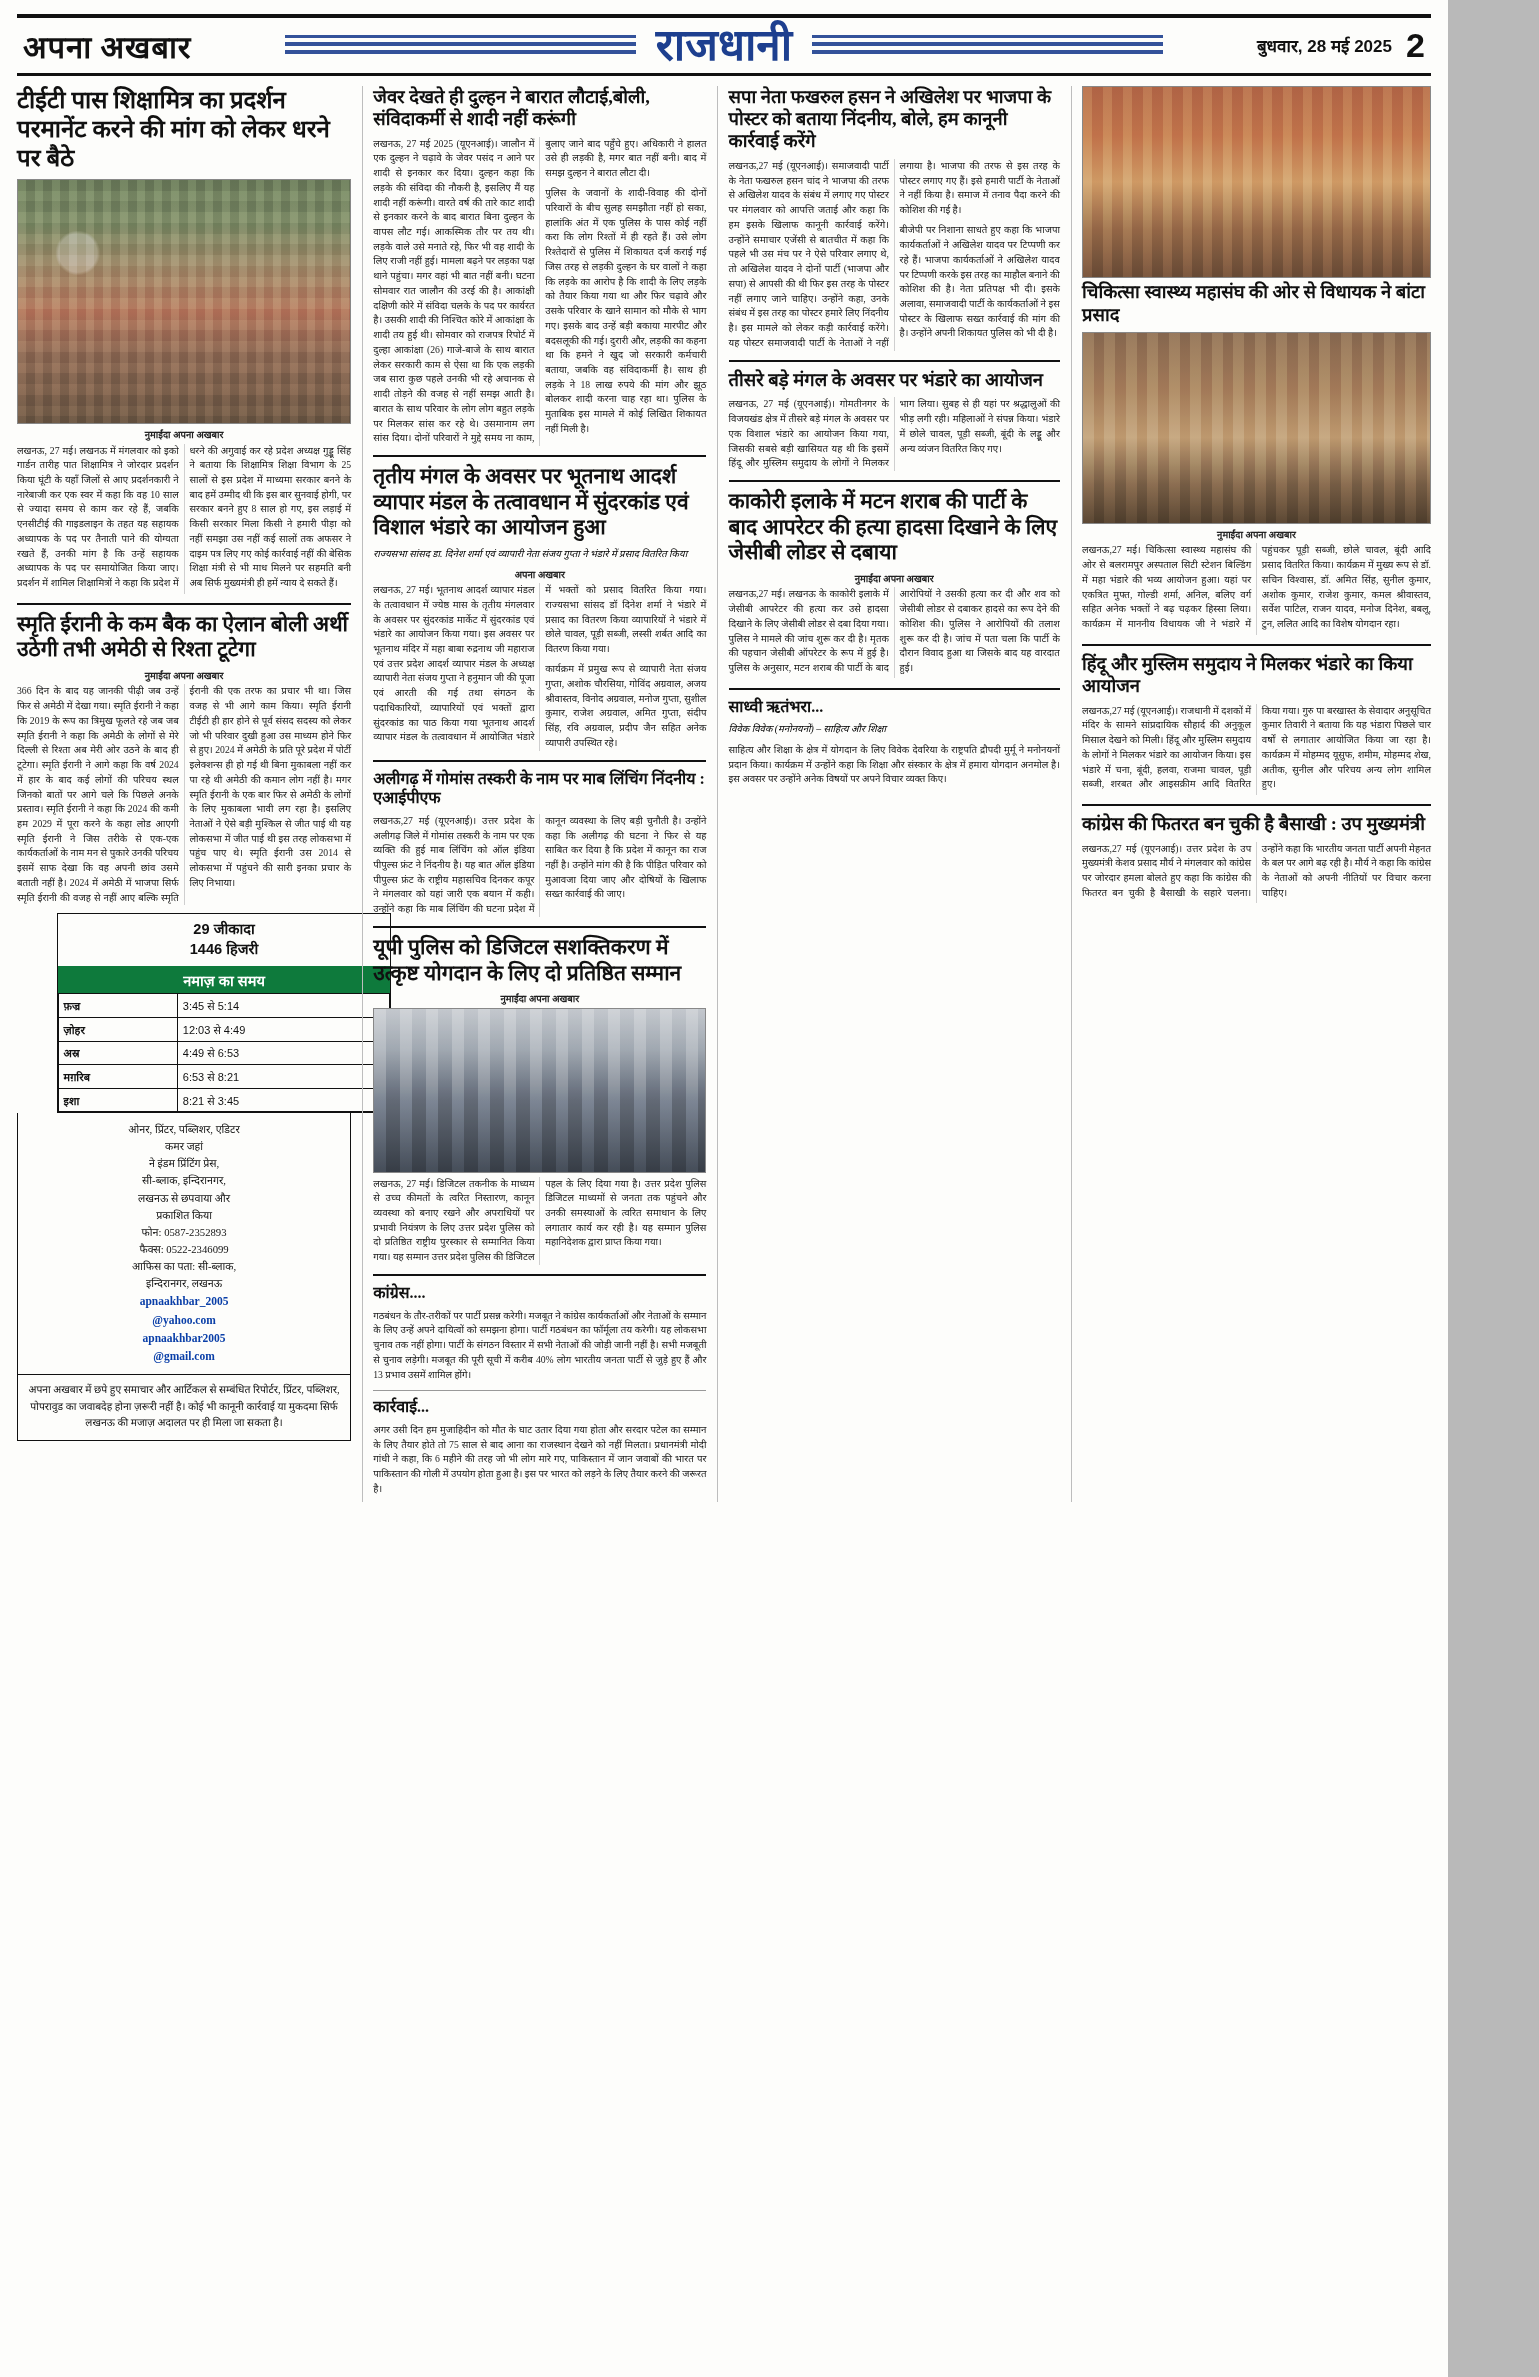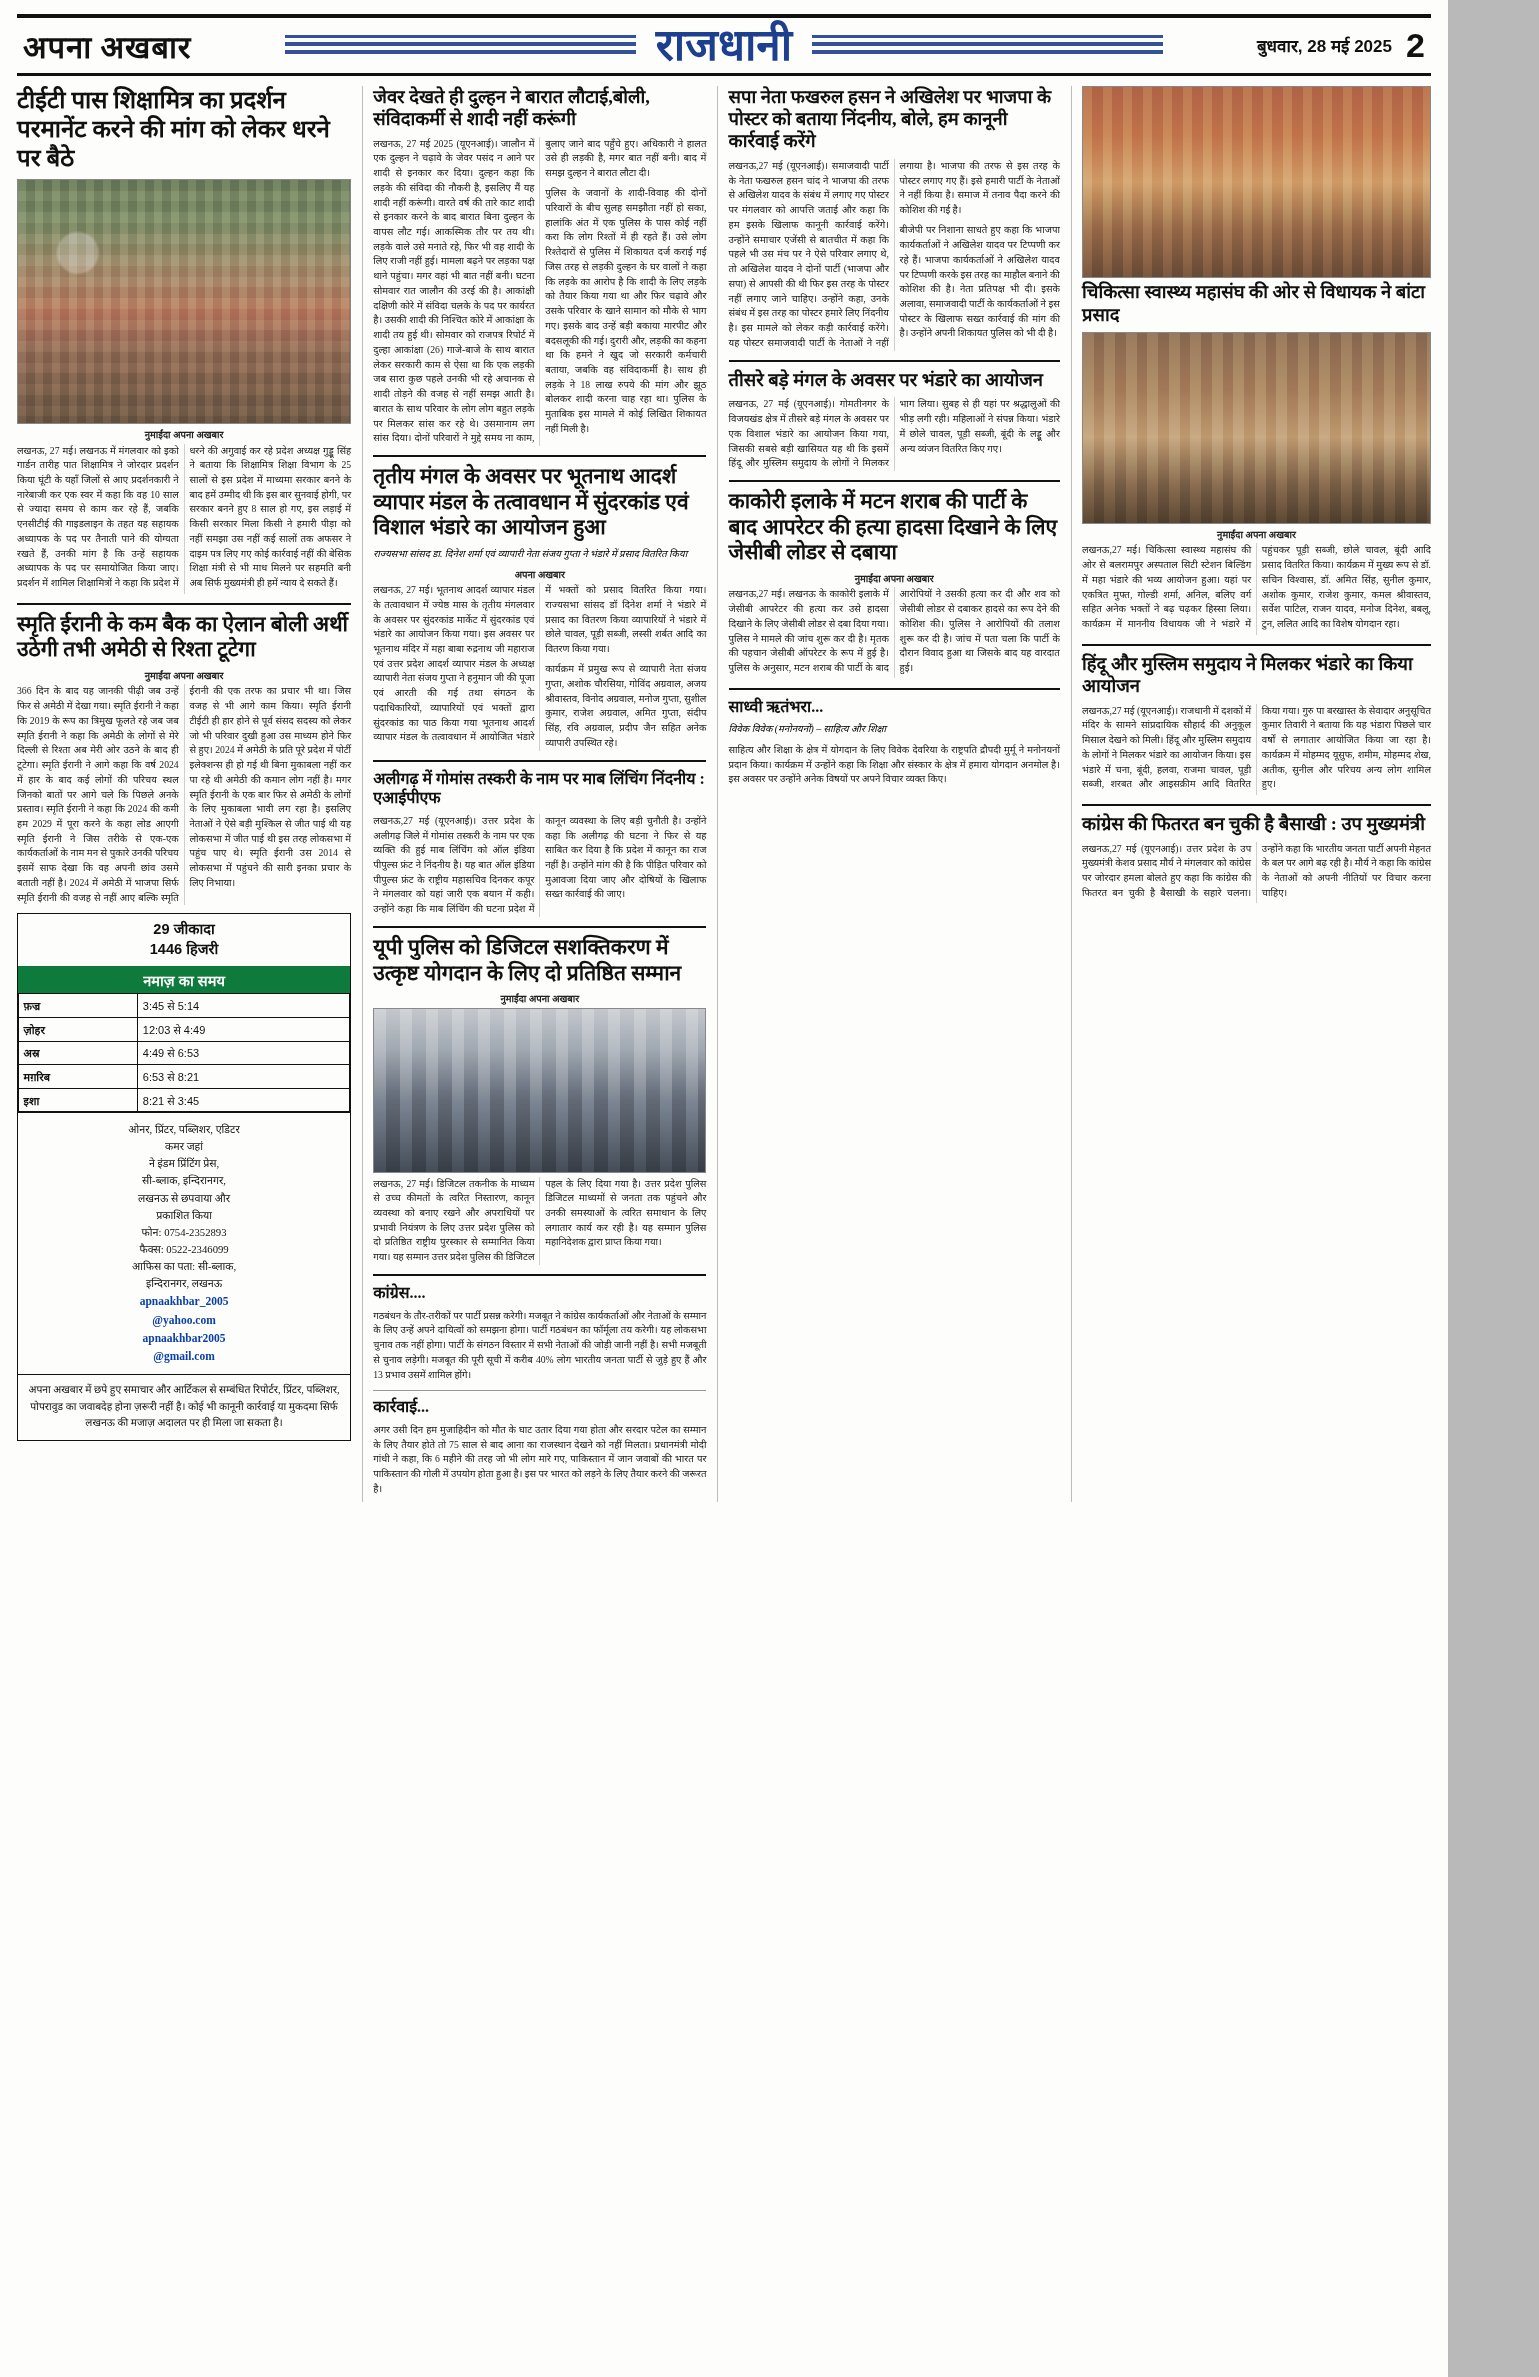--- a/index.html
+++ b/index.html
@@ -181,20 +181,21 @@
     content:""; position:absolute; inset:0;
     background: repeating-linear-gradient(to right, rgba(255,255,255,.14) 0 12.3px, rgba(0,0,0,.10) 12.3px 26px);
     mix-blend-mode: overlay;
   }
 
   
   .namaz-box {
     border: 1.5px solid #111;
     width: 100%;
     margin-top: 7.7px;
+    margin-left: 40px;
   }
   .namaz-dates {
     text-align: center;
     font-size: 14.6px;
     font-weight: bold;
     padding: 6.1px 3.1px 3.1px 3.1px;
     line-height: 1.35;
     color: #111;
   }
   .namaz-title {
@@ -311,21 +312,21 @@
           </table>
       </div>
 
       <div class="addr-box">
         <div>ओनर, प्रिंटर, पब्लिशर, एडिटर</div>
         <div>कमर जहां</div>
         <div>ने इंडम प्रिंटिंग प्रेस,</div>
         <div>सी-ब्लाक, इन्दिरानगर,</div>
         <div>लखनऊ से छपवाया और</div>
         <div>प्रकाशित किया</div>
-        <div>फोन: 0754-2352893</div>
+        <div>फोन: 0587-2352893</div>
         <div>फैक्स: 0522-2346099</div>
         <div>आफिस का पता: सी-ब्लाक,</div>
         <div>इन्दिरानगर, लखनऊ</div>
         <div class="mail">apnaakhbar_2005</div>
         <div class="mail">@yahoo.com</div>
         <div class="mail">apnaakhbar2005</div>
         <div class="mail">@gmail.com</div>
       </div>
 
       <div class="notice-box">अपना अखबार में छपे हुए समाचार और आर्टिकल से सम्बंधित रिपोर्टर, प्रिंटर, पब्लिशर, पोपरावुड का जवाबदेह होना ज़रूरी नहीं है। कोई भी कानूनी कार्रवाई या मुकदमा सिर्फ लखनऊ की मजाज़ अदालत पर ही मिला जा सकता है।</div>

